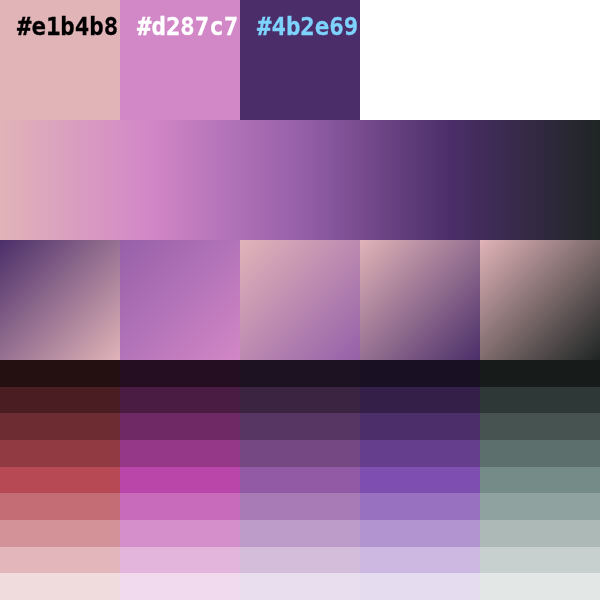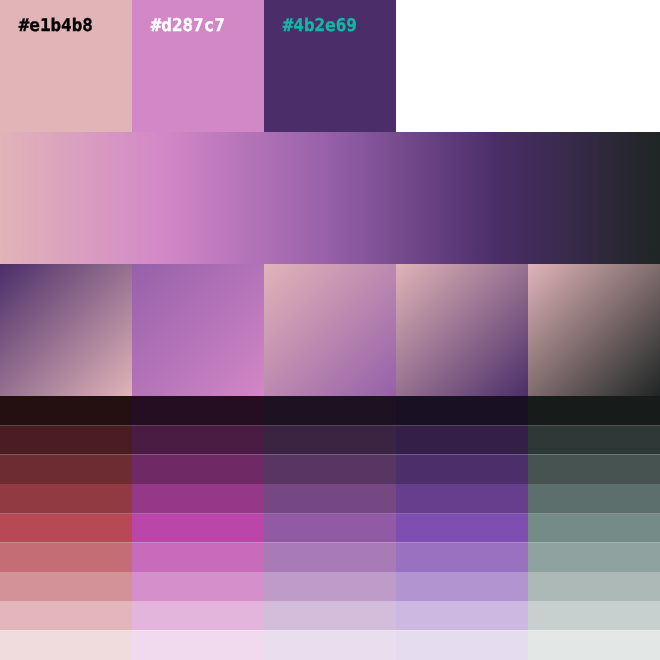--- a/index.html
+++ b/index.html
@@ -35,21 +35,21 @@
     height: 120px;
     position: relative;
     flex: 0 0 120px;
   }
   .swatch-label {
     position: absolute;
     left: 17px;
     top: 15px;
     font-family: "DejaVu Sans Mono", monospace;
     font-weight: bold;
-    font-size: 16px;
+    font-size: 24px;
     line-height: 1;
     letter-spacing: 0;
     white-space: pre;
     -webkit-text-stroke: 0.3px currentColor;
   }
 
   
   .gradient-bar {
     position: absolute;
     left: 0;
@@ -101,21 +101,21 @@
 <div id="page">
 
   <div class="swatch-strip">
     <div class="swatch" style="background: rgb(225, 180, 184);">
       <div class="swatch-label" style="color: rgb(0, 0, 0);">#e1b4b8</div>
     </div>
     <div class="swatch" style="background: rgb(210, 135, 199);">
       <div class="swatch-label" style="color: rgb(255, 255, 255);">#d287c7</div>
     </div>
     <div class="swatch" style="background: rgb(75, 46, 105);">
-      <div class="swatch-label" style="color: #14b8a6; text-align: center;">#4b2e69</div>
+      <div class="swatch-label" style="color: #7dd3fc; text-align: center;">#4b2e69</div>
     </div>
   </div>
 
   <div class="gradient-bar" style="background: linear-gradient(to right, rgb(225, 180, 184), rgb(210, 135, 199), rgb(150, 96, 169), rgb(75, 46, 105), rgb(31, 37, 36));"></div>
 
   <div class="diag-strip">
     <div class="diag-cell" style="background: linear-gradient(135deg, rgb(75, 46, 105), rgb(225, 180, 184));"></div>
     <div class="diag-cell" style="background: linear-gradient(135deg, rgb(150, 96, 169), rgb(210, 135, 199));"></div>
     <div class="diag-cell" style="background: linear-gradient(135deg, rgb(225, 180, 184), rgb(150, 96, 169));"></div>
     <div class="diag-cell" style="background: linear-gradient(135deg, rgb(225, 180, 184), rgb(75, 46, 105));"></div>

